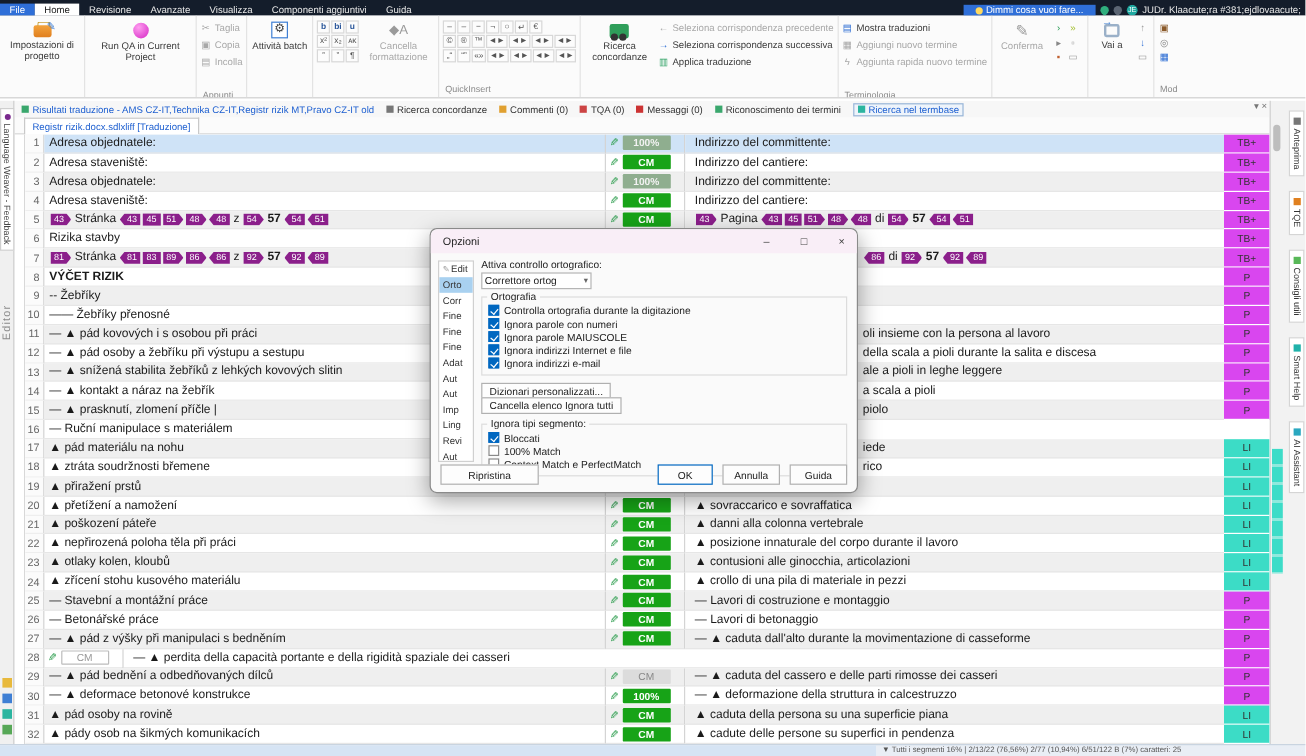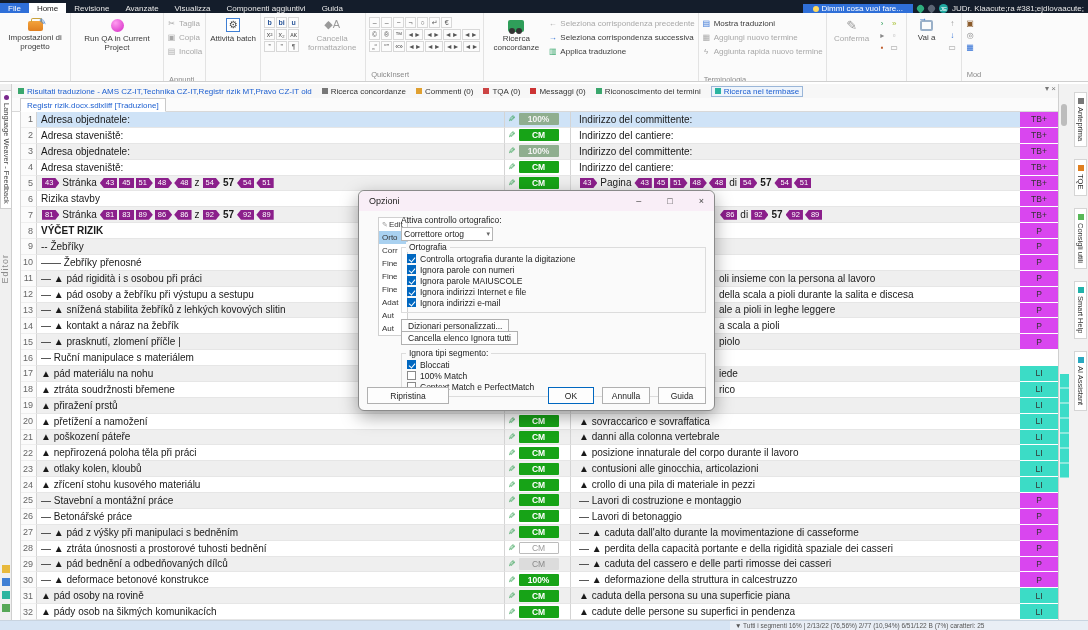--- a/index.html
+++ b/index.html
@@ -131,21 +131,21 @@
     border-top:1px solid #c9d4e0; font-size:6.5px; color:#555; overflow:hidden; }
   .bottom .blue { position:absolute; left:0; top:0; width:730px; height:10px; background:#d6e4f4; }
   .bottom .txt { position:absolute; left:735px; top:1px; white-space:nowrap; }
 
   
   .dialog { position:absolute; left:358px; top:190px; width:357px; height:221px; background:#fafafa;
     border:1px solid #8a8a8a; border-radius:6px; box-shadow:0 6px 18px rgba(0,0,0,.35); z-index:10; font-size:8.5px; }
   .dtitle { height:20px; background:#f9eef7; border-radius:6px 6px 0 0; display:flex; align-items:center;
     padding:0 10px; font-size:9px; color:#222; }
   .dctl { margin-left:auto; display:flex; gap:26px; color:#444; font-size:9px; }
-  .dnav { position:absolute; left:19px; top:26px; width:30px; height:119px; background:#fff;
+  .dnav { position:absolute; left:6px; top:26px; width:30px; height:168px; background:#fff;
     border:1px solid #d0d0d0; overflow:hidden; font-size:8px; }
   .dnav-item { height:13px; display:flex; align-items:center; padding-left:3px; color:#333; white-space:nowrap; overflow:hidden; }
   .dnav-item.sel { background:#a9d1f0; }
   .dnav-item .pic { color:#999; font-size:7px; margin-right:1px; }
   .dcontent { position:absolute; left:42px; top:24px; right:8px; }
   .dlabel { color:#222; margin-bottom:2px; }
   .ddrop { width:92px; height:14px; border:1px solid #b5b5b5; background:#fff; display:flex; align-items:center;
     padding:0 2px; margin-bottom:6px; white-space:nowrap; overflow:hidden; }
   .ddrop .chev { margin-left:auto; color:#666; font-size:7px; }
   .dgroup { border:1px solid #dcdcdc; padding:5px 5px 4px; margin-bottom:6px; position:relative; }
@@ -586,21 +586,21 @@
       </div>
       <div class="grow">
         <div class="gnum">10</div>
         <div class="gsrc">—— Žebříky přenosné</div>
         <div class="gmid"></div>
         <div class="gtgt"></div>
         <div class="gstat gray">P</div>
       </div>
       <div class="grow alt">
         <div class="gnum">11</div>
-        <div class="gsrc">— ▲ pád rigidità i s osobou při práci</div>
+        <div class="gsrc">— ▲ pád kovových i s osobou při práci</div>
         <div class="gmid"></div>
         <div class="gtgt" style="padding-left: 148px;">oli insieme con la persona al lavoro</div>
         <div class="gstat gray">P</div>
       </div>
       <div class="grow">
         <div class="gnum">12</div>
         <div class="gsrc">— ▲ pád osoby a žebříku při výstupu a sestupu</div>
         <div class="gmid"></div>
         <div class="gtgt" style="padding-left: 148px;">della scala a pioli durante la salita e discesa</div>
         <div class="gstat gray">P</div>
@@ -728,21 +728,20 @@
         <div class="gsrc">— ▲ pád z výšky při manipulaci s bedněním</div>
         <div class="gmid">
           <span class="pencil">✎</span>
           <span class="badge green">CM</span>
         </div>
         <div class="gtgt">— ▲ caduta dall'alto durante la movimentazione di casseforme</div>
         <div class="gstat gray">P</div>
       </div>
       <div class="grow">
         <div class="gnum">28</div>
-        <div class="gsrc">— ▲ ztráta únosnosti a prostorové tuhosti bednění</div>
         <div class="gmid">
           <span class="pencil">✎</span>
           <span class="badge white">CM</span>
         </div>
         <div class="gtgt">— ▲ perdita della capacità portante e della rigidità spaziale dei casseri</div>
         <div class="gstat gray">P</div>
       </div>
       <div class="grow alt">
         <div class="gnum">29</div>
         <div class="gsrc">— ▲ pád bednění a odbedňovaných dílců</div>

